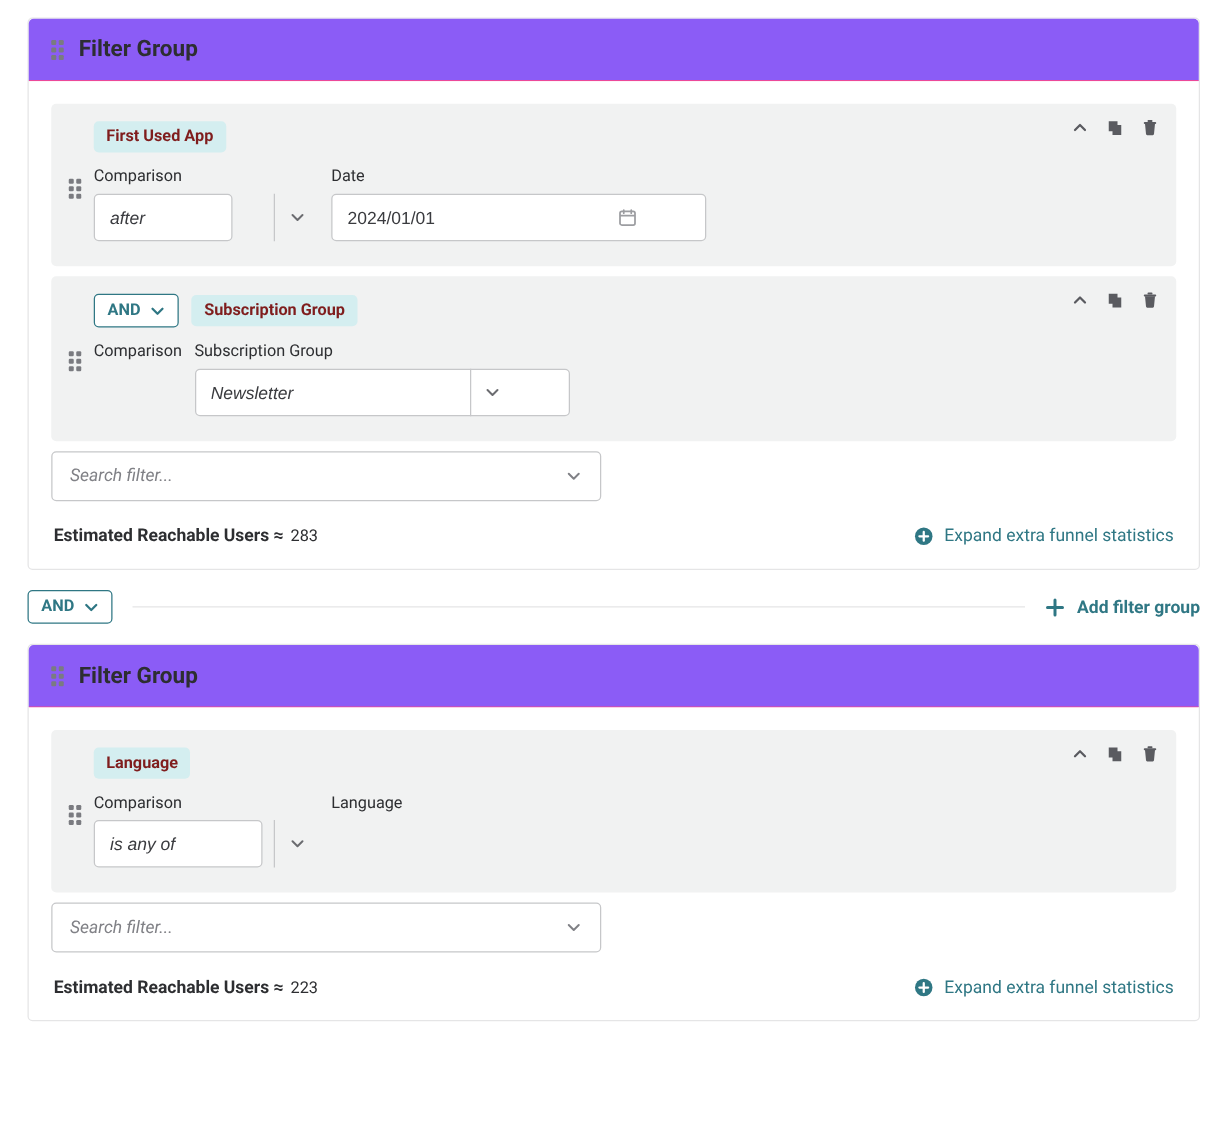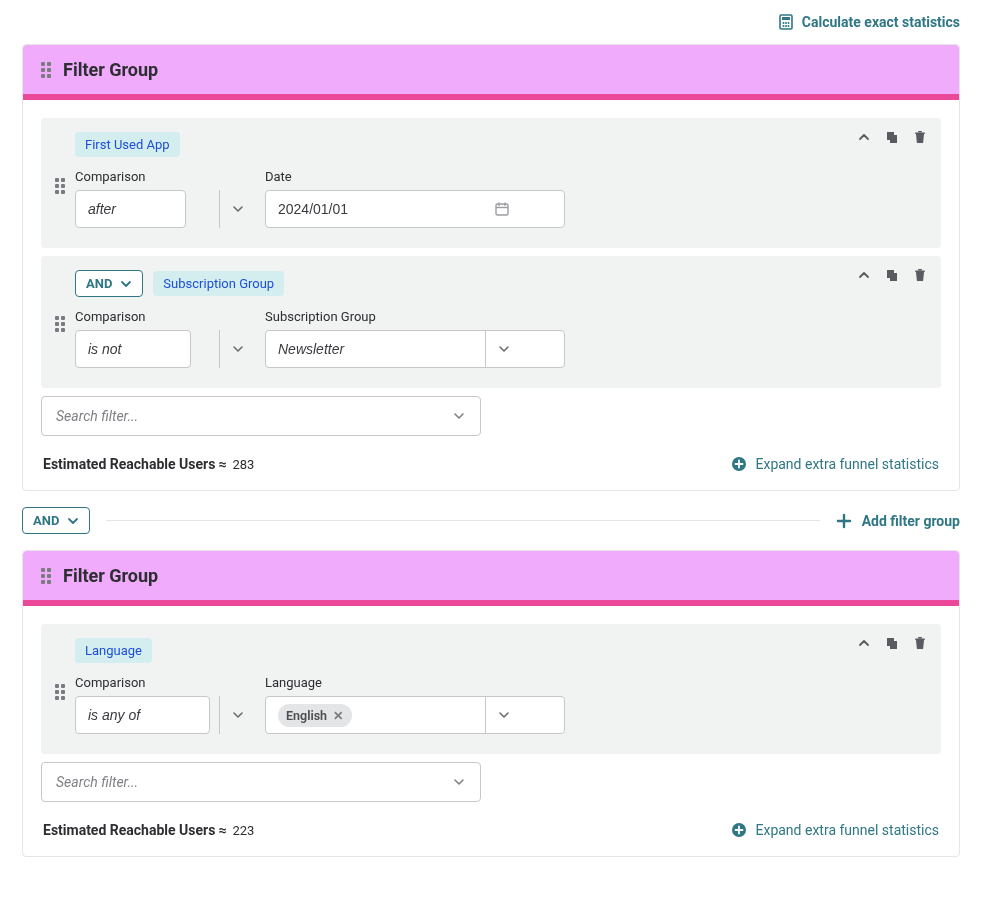--- a/index.html
+++ b/index.html
@@ -35,22 +35,22 @@
     .filter-group {
       border: 1px solid #e5e5e6;
       border-radius: 4px;
       background: #ffffff;
     }
     .filter-group-header {
       display: flex;
       align-items: center;
       gap: 12px;
       padding: 14px 18px 14px 18px;
-      border-bottom: 6px solid #ec4899;
-      background: #f0abfc;
+      border-bottom: 1px solid #ec4899;
+      background: #8b5cf6;
       border-radius: 4px 4px 0 0;
     }
     .drag-handle {
       color: #7a7b80;
       cursor: grab;
       display: flex;
       flex-direction: column;
       gap: 2px;
       flex-shrink: 0;
     }
@@ -90,22 +90,22 @@
     }
     .filter-card-top {
       display: flex;
       align-items: center;
       gap: 10px;
       margin-bottom: 12px;
     }
     .badge {
       display: inline-block;
       background: #d4eef0;
-      color: #1d4ed8;
-      font-weight: 400;
+      color: #7f1d1d;
+      font-weight: 700;
       font-size: 13px;
       padding: 5px 10px;
       border-radius: 4px;
     }
     .and-chip {
       display: inline-flex;
       align-items: center;
       gap: 8px;
       border: 1.5px solid #2f7784;
       color: #2f7784;
@@ -277,37 +277,20 @@
     }
     svg { display: block; }
     .w180 { width: 180px; }
     .w300 { width: 256px; }
   </style>
 </head>
 <body>
 
 <div class="container">
 
-  <div class="top-action">
-    <div class="link-action">
-      <span>
-        <svg width="16" height="16" viewBox="0 0 16 16" fill="none">
-          <rect x="2" y="1" width="12" height="14" rx="1.2" stroke="#2f7784" stroke-width="1.6"></rect>
-          <rect x="4" y="3" width="8" height="3" fill="#2f7784"></rect>
-          <circle cx="5.5" cy="9" r="1" fill="#2f7784"></circle>
-          <circle cx="8" cy="9" r="1" fill="#2f7784"></circle>
-          <circle cx="10.5" cy="9" r="1" fill="#2f7784"></circle>
-          <circle cx="5.5" cy="12" r="1" fill="#2f7784"></circle>
-          <circle cx="8" cy="12" r="1" fill="#2f7784"></circle>
-          <circle cx="10.5" cy="12" r="1" fill="#2f7784"></circle>
-        </svg>
-      </span>
-      <span>Calculate exact statistics</span>
-    </div>
-  </div>
 
   <div class="filter-group">
     <div class="filter-group-header">
       <div class="drag-handle">
         <div class="row">
             <span class="dot"></span>
             <span class="dot"></span>
           </div>
         <div class="row">
             <span class="dot"></span>
@@ -414,30 +397,20 @@
               <span>AND</span>
               <svg width="12" height="12" viewBox="0 0 12 12">
                   <path d="M2 4l4 4 4-4" stroke="#2f7784" stroke-width="1.8" fill="none" stroke-linecap="round" stroke-linejoin="round"></path>
                 </svg>
             </span>
             <span class="badge">Subscription Group</span>
           </div>
           <div class="fields-row">
             <div class="field">
               <span class="field-label">Comparison</span>
-              <div class="select-wrap w180">
-                <select>
-                  <option>is not</option>
-                </select>
-                <span class="select-caret-box">
-                  <svg width="12" height="12" viewBox="0 0 12 12">
-                      <path d="M2 4l4 4 4-4" stroke="#6b6c70" stroke-width="1.6" fill="none" stroke-linecap="round" stroke-linejoin="round"></path>
-                    </svg>
-                </span>
-              </div>
             </div>
             <div class="field">
               <span class="field-label">Subscription Group</span>
               <div class="select-wrap w300">
                 <select style="width:300px;">
                   <option>Newsletter</option>
                 </select>
                 <span class="select-caret-box">
                   <svg width="12" height="12" viewBox="0 0 12 12">
                       <path d="M2 4l4 4 4-4" stroke="#6b6c70" stroke-width="1.6" fill="none" stroke-linecap="round" stroke-linejoin="round"></path>
@@ -563,33 +536,20 @@
                 </select>
                 <span class="select-caret-box">
                   <svg width="12" height="12" viewBox="0 0 12 12">
                       <path d="M2 4l4 4 4-4" stroke="#6b6c70" stroke-width="1.6" fill="none" stroke-linecap="round" stroke-linejoin="round"></path>
                     </svg>
                 </span>
               </div>
             </div>
             <div class="field">
               <span class="field-label">Language</span>
-              <div class="select-wrap w300">
-                <div class="select-mock" style="width:300px;">
-                  <span class="token">
-                    <span>English</span>
-                    <span class="x">✕</span>
-                  </span>
-                </div>
-                <span class="select-caret-box">
-                  <svg width="12" height="12" viewBox="0 0 12 12">
-                      <path d="M2 4l4 4 4-4" stroke="#6b6c70" stroke-width="1.6" fill="none" stroke-linecap="round" stroke-linejoin="round"></path>
-                    </svg>
-                </span>
-              </div>
             </div>
           </div>
         </div>
         <div class="card-actions">
           <span class="icon-btn">
             <svg width="14" height="14" viewBox="0 0 14 14">
                 <path d="M3 9l4-4 4 4" stroke="#5a5b60" stroke-width="1.8" fill="none" stroke-linecap="round" stroke-linejoin="round"></path>
               </svg>
           </span>
           <span class="icon-btn">

